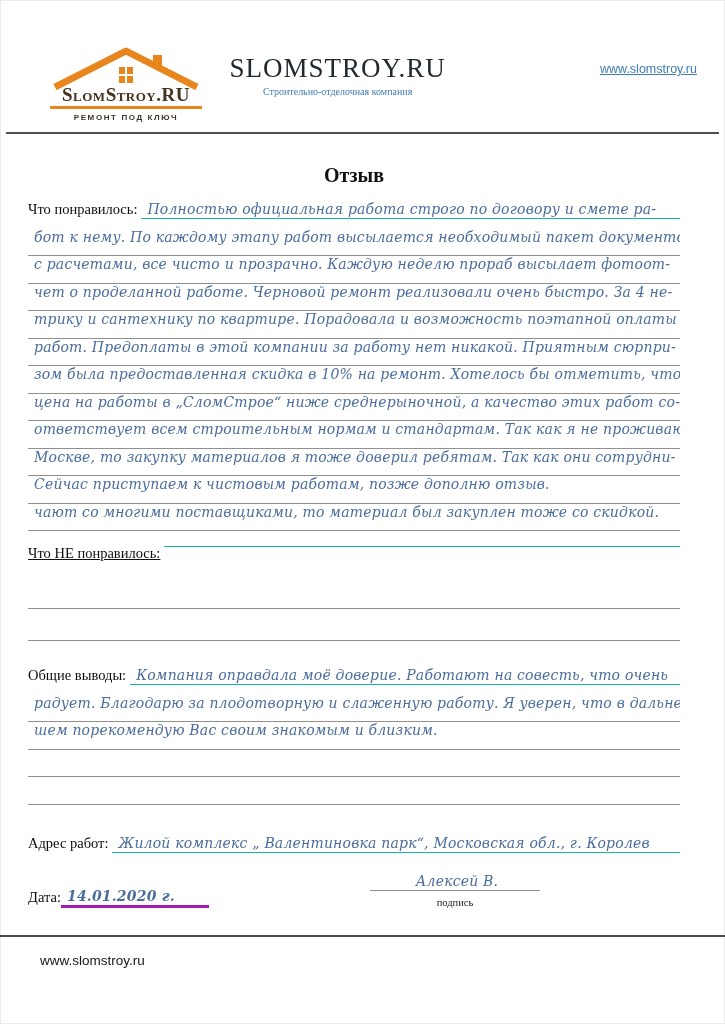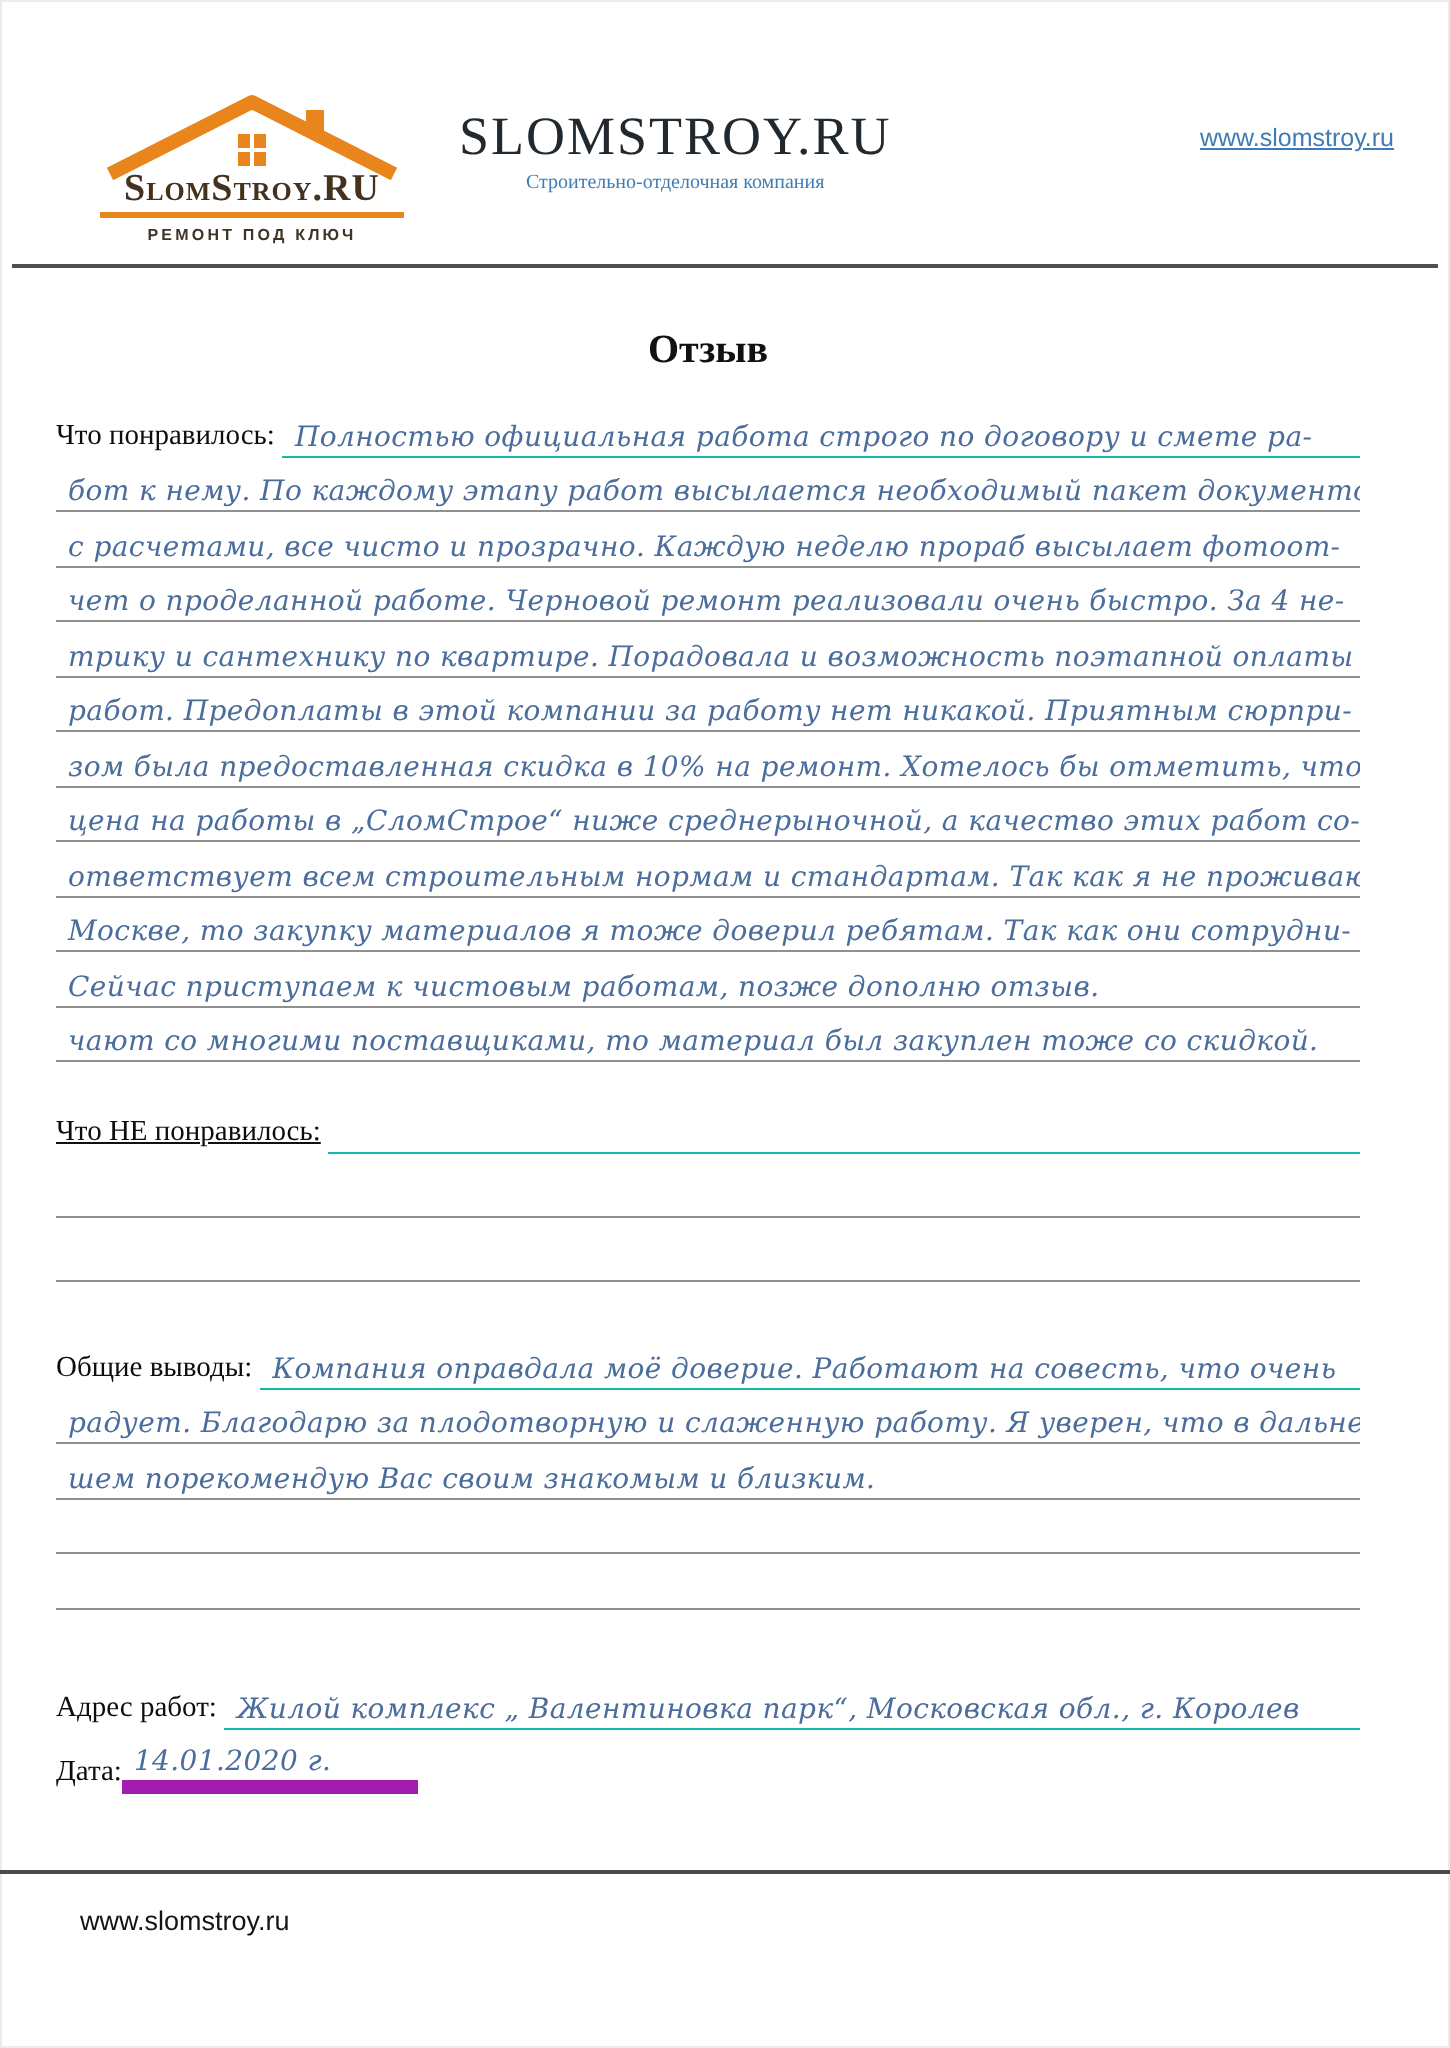--- a/index.html
+++ b/index.html
@@ -23,35 +23,35 @@
   .right-col{width:252px;text-align:right;padding-top:12px;}
   .promo{font-size:11.5px;font-weight:bold;color:#4b4f5a;line-height:1.45;text-align:right;}
   .site-link{display:inline-block;margin-top:4px;font-family:"Liberation Sans", sans-serif;
              font-size:12.5px;color:#3f7cb5;text-decoration:underline;cursor:pointer;}
   .header-rule{border-top:2px solid #4f4f4f;margin:10px 6px 0 6px;}
 
   
   .content{padding:0 45px 0 28px;}
   .form-title{text-align:center;font-weight:bold;font-size:20px;margin:30px 0 14px;}
 
-  .line-row{height:27.5px;display:flex;align-items:flex-end;
+  .line-row{height:27.5px;display:flex;align-items:flex-start;
             border-bottom:1px solid #909090;box-sizing:border-box;}
   .line-row.no-rule{border-bottom:none;}
   .line-row.tall{height:32px;}
   .label{font-size:14.5px;color:#0d0d0d;padding-bottom:2px;white-space:nowrap;}
   .fill{flex:1;border-bottom:1px solid #14b8a6;margin-left:4px;min-height:1px;}
   .hand{font-family:"DejaVu Serif", serif;font-style:italic;font-size:14px;color:#4b6d9c;
         white-space:nowrap;overflow:hidden;padding:0 2px 1px 6px;letter-spacing:.2px;}
   .sec{margin-top:0;}
   .sec.disliked{margin-top:14px;text-decoration:underline;}
   .sec.conclusions{margin-top:26px;}
   .sec.address{margin-top:30px;}
   .date-row{margin-top:8px;display:flex;align-items:flex-end;}
   .date-group{display:flex;align-items:flex-end;}
-  .date-fill{width:140px;border-bottom:7px solid #a21caf;}
+  .date-fill{width:140px;border-bottom:3px solid #a21caf;font-weight:bold;}
   .sig-group{margin-left:auto;margin-right:140px;width:170px;text-align:center;}
   .sig-line{border-bottom:1px solid #909090;}
   .sig-caption{font-size:10.5px;color:#222;margin-top:6px;}
 
   
   .footer{position:absolute;left:0;right:0;bottom:0;height:89px;box-sizing:border-box;
           border-top:2px solid #4a4a4a;padding:16px 42px 0 40px;display:flex;
           justify-content:space-between;font-family:"Liberation Sans", sans-serif;
           font-size:13.5px;color:#141414;}
   .footer .phone{font-weight:bold;}
@@ -192,20 +192,24 @@
         <span class="label">Адрес работ:</span>
         <span class="fill hand">Жилой  комплекс „ Валентиновка парк“,   Московская  обл.,   г.  Королев</span>
       </div>
     </div>
 
     <div class="date-row">
       <div class="date-group">
         <span class="label">Дата:</span>
         <span class="date-fill hand">14.01.2020 г.</span>
       </div>
+      <div class="sig-group">
+        <div class="sig-line hand">Алексей В.</div>
+        <div class="sig-caption">подпись</div>
+      </div>
     </div>
   </div>
 
   <div class="footer">
     <span class="site">www.slomstroy.ru</span>
   </div>
 
 </div>
 
 </body></html>

